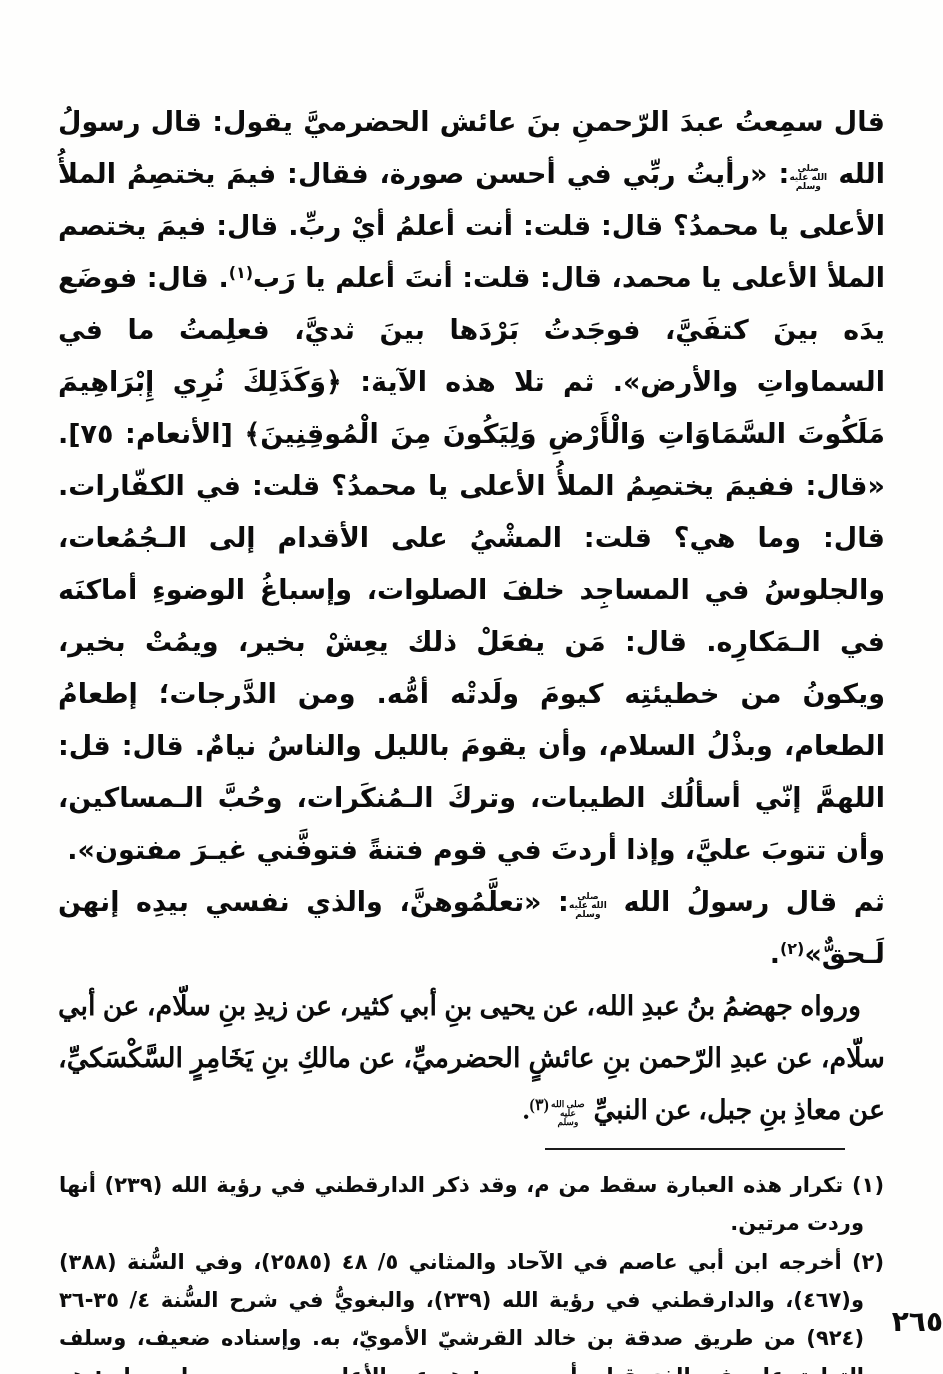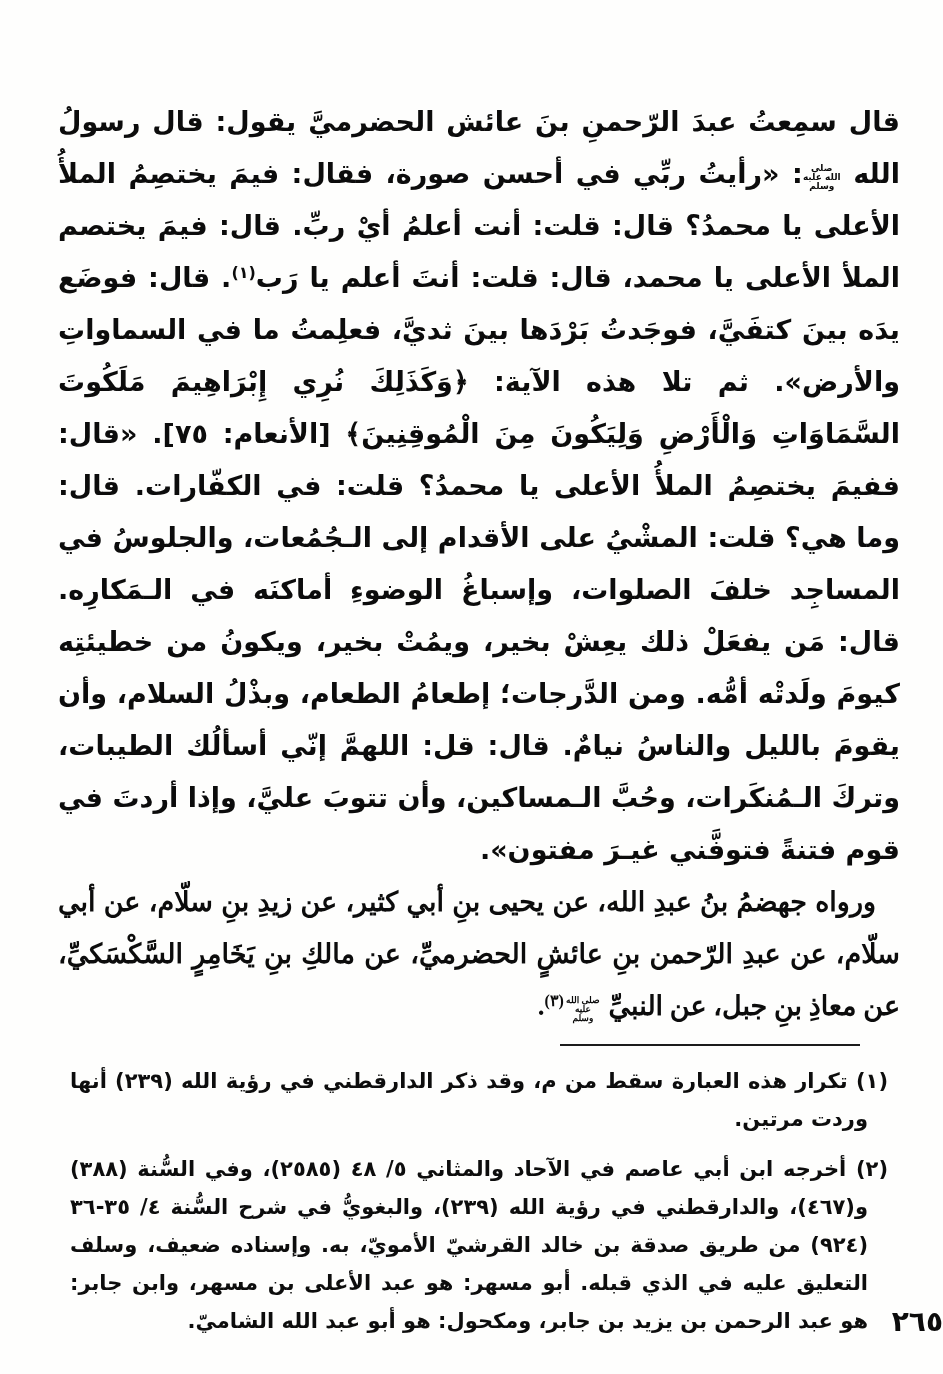--- a/index.html
+++ b/index.html
@@ -7,21 +7,21 @@
   body {
     background: #fefefd;
     color: #0c0c0c;
     font-family: "DejaVu Sans", sans-serif;
     overflow: hidden;
     position: relative;
   }
   .page {
     width: 943px;
     height: 1374px;
-    padding: 96px 43px 0 58px;
+    padding: 96px 58px 0 58px;
     direction: rtl;
   }
   
   .body-text {
     font-size: 27px;
     font-weight: 700;
     line-height: 52px;
     text-align: justify;
     color: #0c0c0c;
   }
@@ -59,21 +59,21 @@
   .footnotes {
     font-size: 21px;
     font-weight: 700;
     line-height: 38px;
     text-align: justify;
     color: #0d0d0d;
   }
   .footnotes p {
     padding-right: 20px;
     text-indent: -20px;
-    margin: 12px;
+    margin: 1px;
   }
   
   .page-number {
     position: absolute;
     left: 0; right: 0;
     bottom: 36px;
     text-align: right;
     font-size: 28px;
     font-weight: 700;
     color: #0c0c0c;
@@ -81,20 +81,21 @@
 </style>
 </head>
 <body>
 
 <div class="page">
 
   <main class="body-text">
 
     <p><span>قال سمِعتُ عبدَ الرّحمنِ بنَ عائش الحضرميَّ يقول: قال رسولُ الله </span><span class="saw">صلى الله عليه وسلم</span><span>: «رأيتُ ربِّي في أحسن صورة، فقال: فيمَ يختصِمُ الملأُ الأعلى يا محمدُ؟ قال: قلت: أنت أعلمُ أيْ ربِّ. قال: فيمَ يختصم الملأ الأعلى يا محمد، قال: قلت: أنتَ أعلم يا رَب</span><span class="fnref">(١)</span><span>. قال: فوضَع يدَه بينَ كتفَيَّ، فوجَدتُ بَرْدَها بينَ ثديَّ، فعلِمتُ ما في السماواتِ والأرض». ثم تلا هذه الآية: </span><span class="quran">﴿وَكَذَلِكَ نُرِي إِبْرَاهِيمَ مَلَكُوتَ السَّمَاوَاتِ وَالْأَرْضِ وَلِيَكُونَ مِنَ الْمُوقِنِينَ﴾</span><span> [الأنعام: ٧٥]. «قال: ففيمَ يختصِمُ الملأُ الأعلى يا محمدُ؟ قلت: في الكفّارات. قال: وما هي؟ قلت: المشْيُ على الأقدام إلى الـجُمُعات، والجلوسُ في المساجِد خلفَ الصلوات، وإسباغُ الوضوءِ أماكنَه في الـمَكارِه. قال: مَن يفعَلْ ذلك يعِشْ بخير، ويمُتْ بخير، ويكونُ من خطيئتِه كيومَ ولَدتْه أمُّه. ومن الدَّرجات؛ إطعامُ الطعام، وبذْلُ السلام، وأن يقومَ بالليل والناسُ نيامٌ. قال: قل: اللهمَّ إنّي أسألُك الطيبات، وتركَ الـمُنكَرات، وحُبَّ الـمساكين، وأن تتوبَ عليَّ، وإذا أردتَ في قوم فتنةً فتوفَّني غيـرَ مفتون».</span></p>
 
+    <p><span>ثم قال رسولُ الله </span><span class="saw">صلى الله عليه وسلم</span><span>: «تعلَّمُوهنَّ، والذي نفسي بيدِه إنهن لَـحقٌّ»</span><span class="fnref">(٢)</span><span>.</span></p>
 
     <p class="para-indent"><span>ورواه جهضمُ بنُ عبدِ الله، عن يحيى بنِ أبي كثير، عن زيدِ بنِ سلّام، عن أبي سلّام، عن عبدِ الرّحمن بنِ عائشٍ الحضرميِّ، عن مالكِ بنِ يَخَامِرٍ السَّكْسَكيِّ، عن معاذِ بنِ جبل، عن النبيِّ </span><span class="saw">صلى الله عليه وسلم</span><span class="fnref">(٣)</span><span>.</span></p>
 
   </main>
 
   <hr class="fn-sep">
 
   <section class="footnotes">
     <p>(١) تكرار هذه العبارة سقط من م، وقد ذكر الدارقطني في رؤية الله (٢٣٩) أنها وردت مرتين.</p>
     <p>(٢) أخرجه ابن أبي عاصم في الآحاد والمثاني ٥/ ٤٨ (٢٥٨٥)، وفي السُّنة (٣٨٨) و(٤٦٧)، والدارقطني في رؤية الله (٢٣٩)، والبغويُّ في شرح السُّنة ٤/ ٣٥-٣٦ (٩٢٤) من طريق صدقة بن خالد القرشيّ الأمويّ، به. وإسناده ضعيف، وسلف التعليق عليه في الذي قبله. أبو مسهر: هو عبد الأعلى بن مسهر، وابن جابر: هو عبد الرحمن بن يزيد بن جابر، ومكحول: هو أبو عبد الله الشاميّ.</p>

